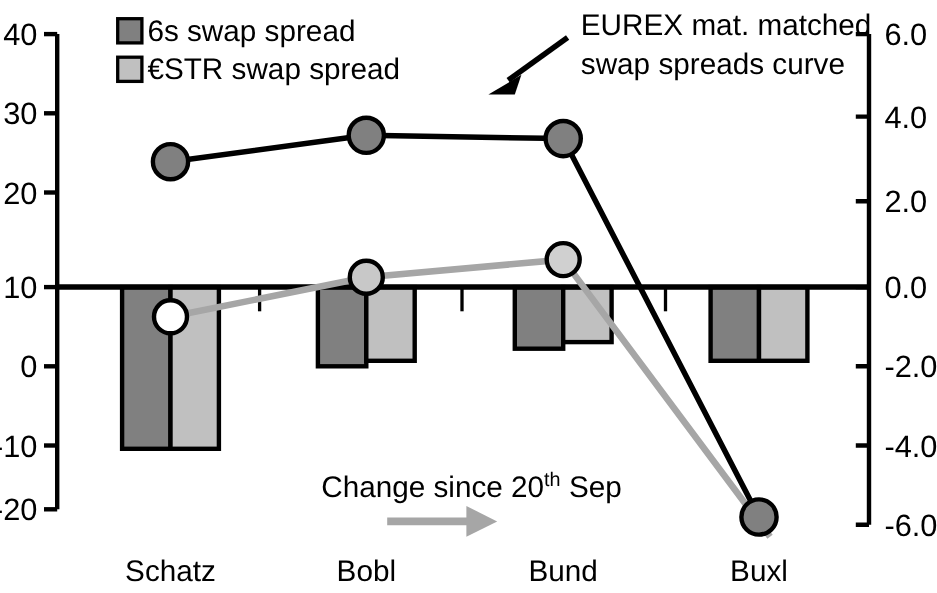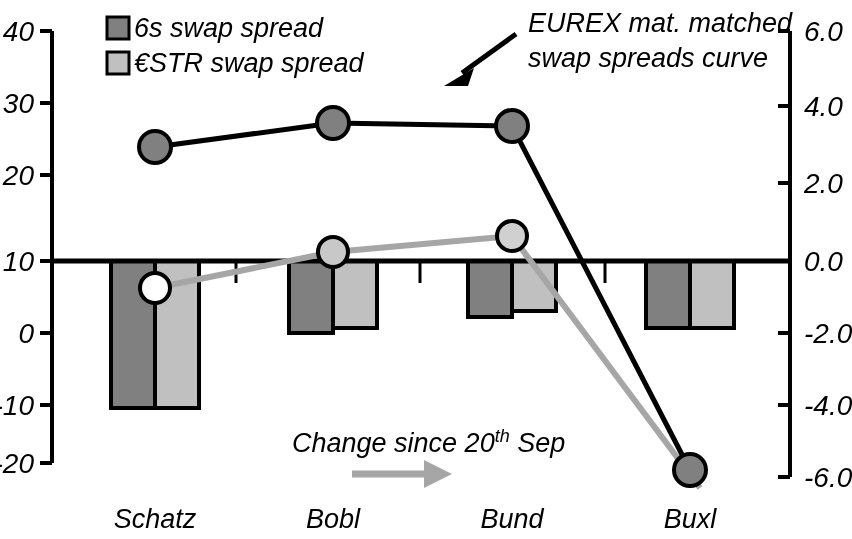--- a/index.html
+++ b/index.html
@@ -1,21 +1,21 @@
 <!DOCTYPE html>
 <html><head>
 <meta charset="utf-8">
 <style>
   html,body{margin:0;padding:0;}
   body{
     width:852px;height:539px;background:#ffffff;
     font-family:"Liberation Sans",sans-serif;
     color:#000;overflow:hidden;position:relative;
   }
-  #chart-root{position:absolute;inset:0;font-style:italic;}
+  #chart-root{position:absolute;inset:0;}
   svg#chart-svg{display:block;width:852px;height:539px;}
   .tick-label{font-family:"Liberation Sans",sans-serif;font-size:28px;fill:#000;}
   .cat-label{font-family:"Liberation Sans",sans-serif;font-size:27px;fill:#000;}
   .legend-label{font-family:"Liberation Sans",sans-serif;font-size:27px;fill:#000;}
   .annot-label{font-family:"Liberation Sans",sans-serif;font-size:27px;fill:#000;}
   .annot-sup{font-family:"Liberation Sans",sans-serif;font-size:18px;fill:#000;}
 </style>
 </head>
 <body>
 

